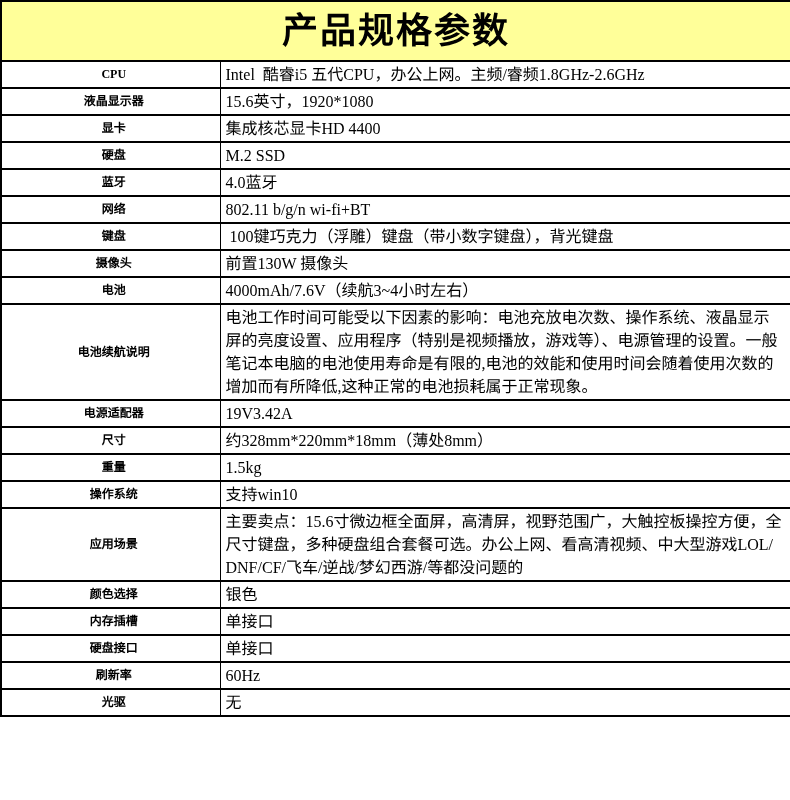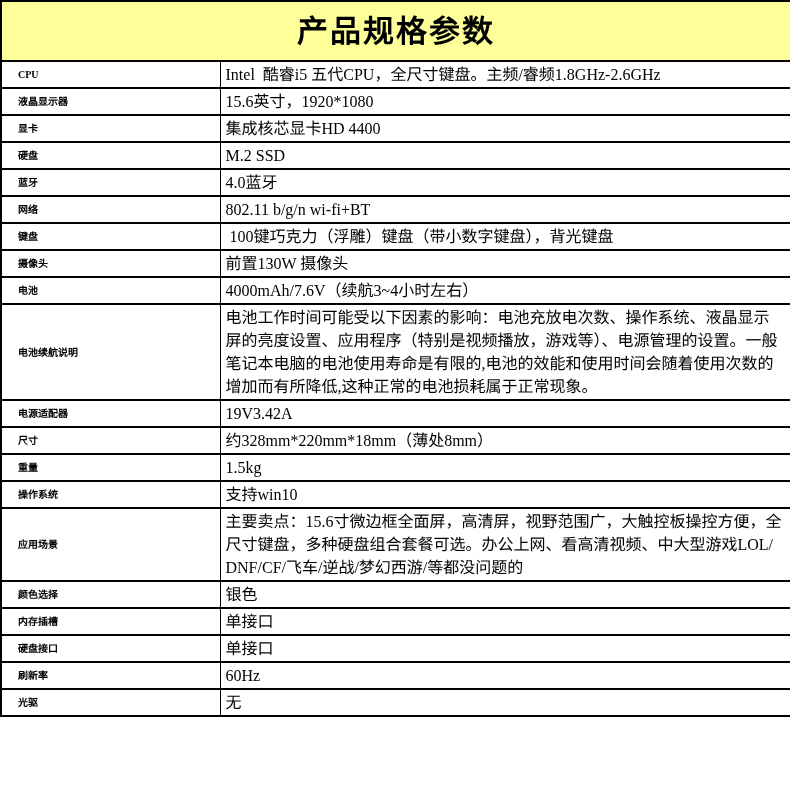--- a/index.html
+++ b/index.html
@@ -18,41 +18,41 @@
     color: #000000;
     background: #ffffff;
   }
   .spec-table col.c-label { width: 219px; }
   .spec-table col.c-value { width: 571px; }
 
   .title-cell {
     background: #FFFF99;
     border: 2px solid #000000;
     text-align: center;
-    font-size: 31px;
+    font-size: 36px;
     font-weight: bold;
     letter-spacing: 2px;
     height: 56px;
     padding: 0;
   }
   .spec-table td, .spec-table th {
     border-top: 2px solid #000000;
     border-bottom: 2px solid #000000;
     vertical-align: middle;
     line-height: 23px;
     padding-top: 1px;
     padding-bottom: 1px;
   }
   .spec-table th.label-cell {
     border-left: 2px solid #000000;
     border-right: 1px solid #000000;
-    text-align: left;
+    text-align: center;
     font-weight: bold;
-    font-size: 10px;
-    padding-left: 16px;
+    font-size: 12px;
+    padding-left: 8px;
     padding-right: 2px;
     white-space: pre-wrap;
   }
   .spec-table td.value-cell {
     border-right: 2px solid #000000;
     text-align: left;
     font-size: 16px;
     padding-left: 5px;
     padding-right: 6px;
     white-space: pre-wrap;
@@ -67,21 +67,21 @@
     <col class="c-label">
     <col class="c-value">
   </colgroup>
   <tbody>
     <tr>
       <th class="title-cell" colspan="2">产品规格参数</th>
     </tr>
 
     <tr>
       <th class="label-cell">CPU</th>
-      <td class="value-cell">Intel  酷睿i5 五代CPU，全尺寸键盘。主频/睿频1.8GHz-2.6GHz</td>
+      <td class="value-cell">Intel  酷睿i5 五代CPU，办公上网。主频/睿频1.8GHz-2.6GHz</td>
     </tr>
     <tr>
       <th class="label-cell">液晶显示器</th>
       <td class="value-cell">15.6英寸，1920*1080</td>
     </tr>
     <tr>
       <th class="label-cell">显卡</th>
       <td class="value-cell">集成核芯显卡HD 4400</td>
     </tr>
     <tr>

